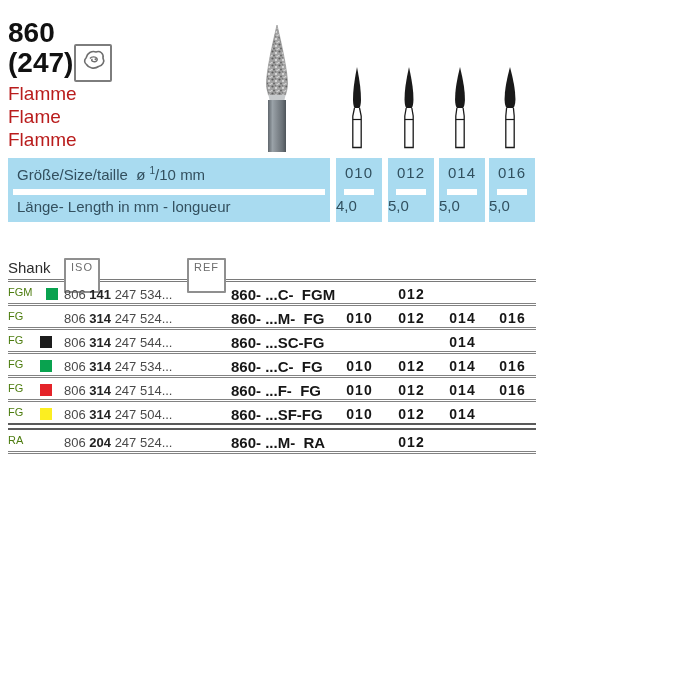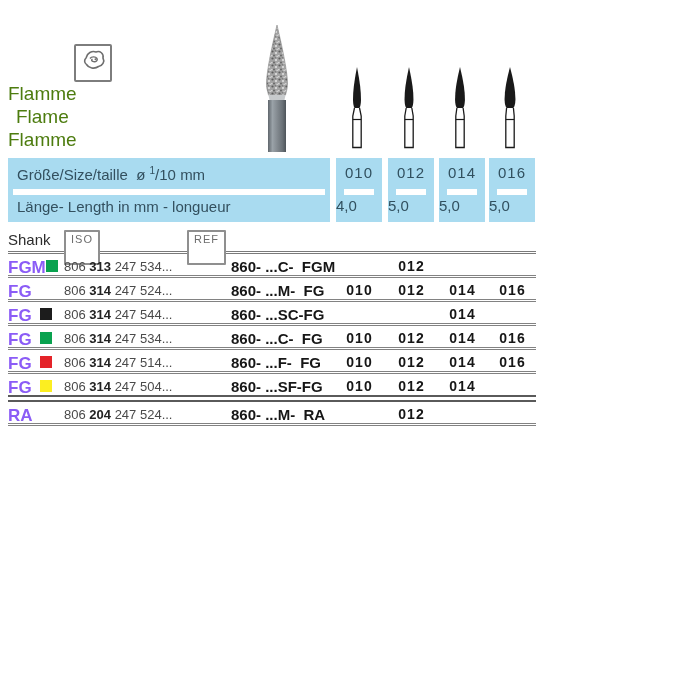--- a/index.html
+++ b/index.html
@@ -7,58 +7,60 @@
     width:700px;height:700px;background:#ffffff;overflow:hidden;position:relative;
     font-family:"Liberation Sans","DejaVu Sans",sans-serif;color:#1d1d1d;
   }
   
   .title{position:absolute;left:8px;top:18px;font-weight:700;font-size:28px;line-height:30px;color:#111;}
   .icon-box{
     position:absolute;left:74px;top:44px;width:34px;height:34px;
     border:2px solid #7d7d7d;border-radius:2px;background:#fff;
     display:flex;align-items:center;justify-content:center;
   }
-  .names{position:absolute;left:8px;top:82px;font-size:19px;line-height:23px;color:#4d7c0f;text-align:center;}
+  .names{position:absolute;left:8px;top:82px;font-size:19px;line-height:23px;color:#b91c1c;}
   .names div{height:23px;}
   
   .bur-main{position:absolute;left:257px;top:22px;}
   .sils{position:absolute;left:0;top:0;}
   .sil{position:absolute;top:66px;}
   
   .banner{position:absolute;left:0;top:158px;width:700px;height:64px;}
   .bblock{position:absolute;top:0;height:64px;background:var(--blue);}
   .bblock .stripe{position:absolute;top:31px;height:6px;background:#ffffff;}
   .blabel{position:absolute;left:9px;top:7px;font-size:15px;color:#33505f;white-space:pre;}
   .blabel sup{font-size:10px;vertical-align:6px;}
   .blabel2{position:absolute;left:9px;top:40px;font-size:15px;color:#33505f;white-space:pre;}
   .bnum{position:absolute;left:0;width:100%;top:6px;text-align:center;font-size:15px;color:#31505f;letter-spacing:1px;}
   .blen{position:absolute;left:0;width:100%;top:39px;text-align:left;font-size:15px;color:#31505f;}
   
   .tbl{position:absolute;left:8px;top:229px;width:528px;}
-  .thead{position:relative;height:20px;padding-bottom:2px;border-bottom:3px double #7a7a7a;}
+  .thead{position:relative;height:20px;padding-bottom:2px;border-bottom:3px double #7a7a7a;margin-top:28px;}
   .th-shank{position:absolute;left:0;top:2px;font-size:15px;color:#2c2c2c;}
   .th-box{position:absolute;top:1px;border:2px solid #8f8f8f;border-radius:1px;color:#6d6d6d;
           font-size:11px;letter-spacing:1px;padding:1px 5px 18px 5px;background:#fff;}
   .th-iso{left:56px;}
   .th-ref{left:179px;}
   .trow{position:relative;height:18px;padding-top:3px;border-bottom:3px double #828282;}
   .trow.heavy{border-bottom:7px double #5a5a5a;}
-  .c-shank{position:absolute;left:0;top:4px;font-size:17px;color:#8b5cf6;font-weight:bold;}
+  .c-shank{position:absolute;left:0;top:4px;font-size:11px;color:#4d7c0f;}
   .c-square{position:absolute;left:32px;top:6px;width:12px;height:12px;}
   .c-square.after-label{left:38px;}
   .c-iso{position:absolute;left:56px;top:5px;font-size:13px;color:#4a4a4a;white-space:pre;}
   .c-iso b{color:#232323;}
   .c-ref{position:absolute;left:179px;top:4px;font-size:15px;font-weight:700;color:#161616;white-space:pre;margin-left:44px;}
   .c-size{position:absolute;top:4px;width:45px;text-align:center;font-size:14px;font-weight:700;color:#161616;letter-spacing:1px;}
   .s0{left:329px}.s1{left:381px}.s2{left:432px}.s3{left:482px}
 </style>
 </head>
 <body>
 
 <div class="title">
+  <div>860</div>
+  <div>(247)</div>
 </div>
 
 <div class="icon-box">
   <span>
     <svg width="28" height="28" viewBox="0 0 28 28">
       <path d="M7,11 C8,6 13,3.5 17,5 C21,3.5 25,6.5 24,11 C26,14.5 23.5,19 19.5,19.5 C15.5,22.5 9.5,21 7.5,17.5 C5,15.5 5.2,13 7,11 Z" fill="none" stroke="#6e6e6e" stroke-width="1.6"></path>
       <path d="M11,11.5 C12.5,9.5 16.5,9.2 18,11.5 C19,13.2 17,15.2 14.5,14.6 C12.5,14.2 12,13 13.5,12.2" fill="none" stroke="#6e6e6e" stroke-width="1.4"></path>
       <circle cx="16.5" cy="12.2" r="1" fill="#6e6e6e"></circle>
     </svg>
   </span>
@@ -152,21 +154,21 @@
 <div class="tbl">
   <div class="thead">
     <span class="th-shank">Shank</span>
     <span class="th-box th-iso">ISO</span>
     <span class="th-box th-ref">REF</span>
   </div>
   <div id="rows">
       <div class="trow">
     <span class="c-shank">FGM</span>
     <span class="c-square after-label" style="display: block; background: rgb(9, 162, 79);"></span>
-    <span class="c-iso"><span>806 </span><b>313 </b><span>247 </span><span>534...</span></span>
+    <span class="c-iso"><span>806 </span><b>141 </b><span>247 </span><span>534...</span></span>
     <span class="c-ref">860- ...C-  FGM</span>
     <span class="c-size s0"></span>
     <span class="c-size s1">012</span>
     <span class="c-size s2"></span>
     <span class="c-size s3"></span>
   </div>
       <div class="trow">
     <span class="c-shank">FG</span>
 
     <span class="c-iso"><span>806 </span><b>314 </b><span>247 </span><span>524...</span></span>

